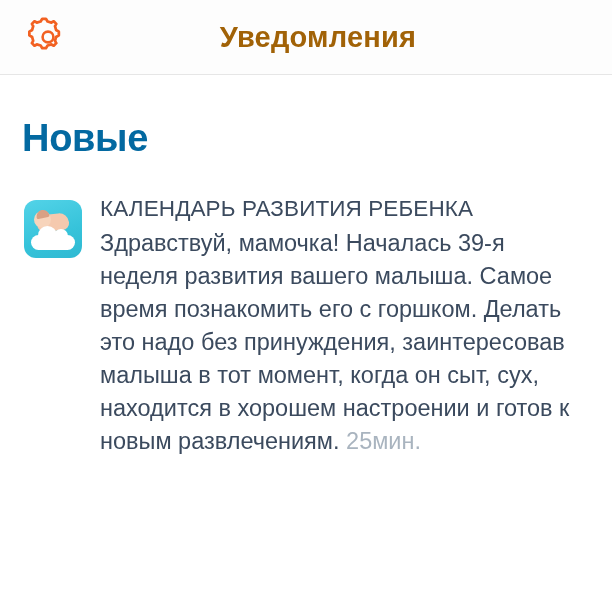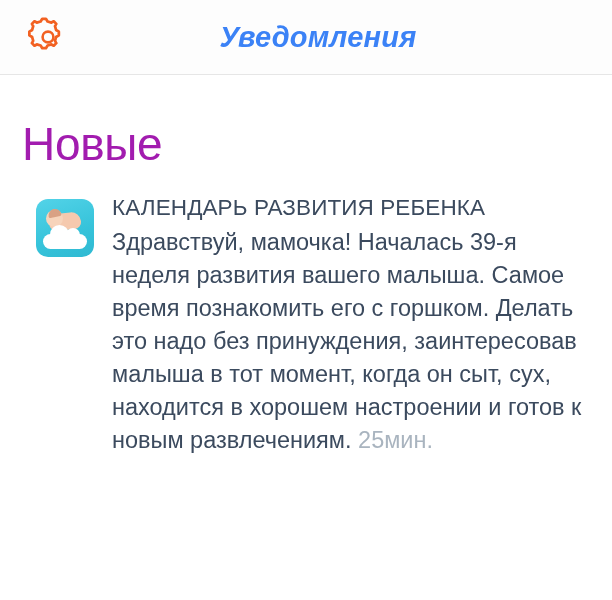--- a/index.html
+++ b/index.html
@@ -36,41 +36,40 @@
     cursor: pointer;
   }
   .gear-button svg {
     display: block;
   }
   .header-title {
     width: 100%;
     text-align: center;
     font-size: 29px;
     font-weight: bold;
-    color: #3b82f6;
+    color: #a16207;
     letter-spacing: 0.2px;
     padding-left: 24px;
     box-sizing: border-box;
-    font-style: italic;
   }
 
   
   .section-title {
     margin: 42px 0 0 22px;
-    font-size: 46px;
-    font-weight: normal;
-    color: #a21caf;
+    font-size: 38px;
+    font-weight: bold;
+    color: #0369a1;
     letter-spacing: -0.3px;
   }
 
   
   .notification {
     display: flex;
-    margin: 24px 0 0 0;
-    padding: 0 26px 0 36px;
+    margin: 36px 0 0 0;
+    padding: 0 26px 0 24px;
   }
   .avatar {
     flex: 0 0 auto;
     width: 58px;
     height: 58px;
     border-radius: 12px;
     background: linear-gradient(160deg, #53d3e8 0%, #36c3da 60%, #2fb9d2 100%);
     position: relative;
     overflow: hidden;
     margin-top: 4px;

